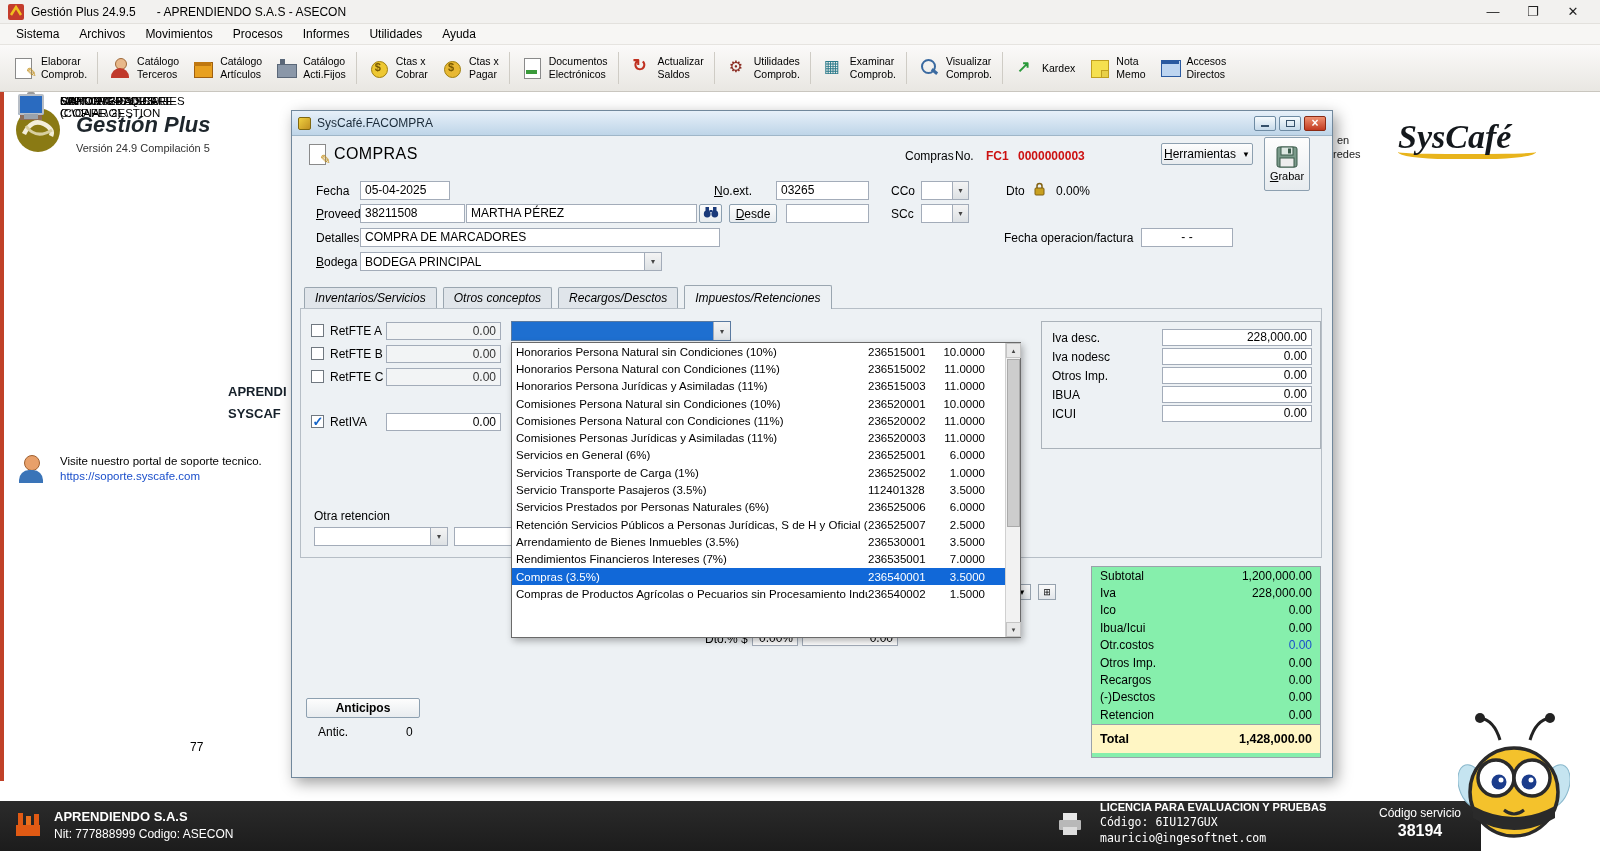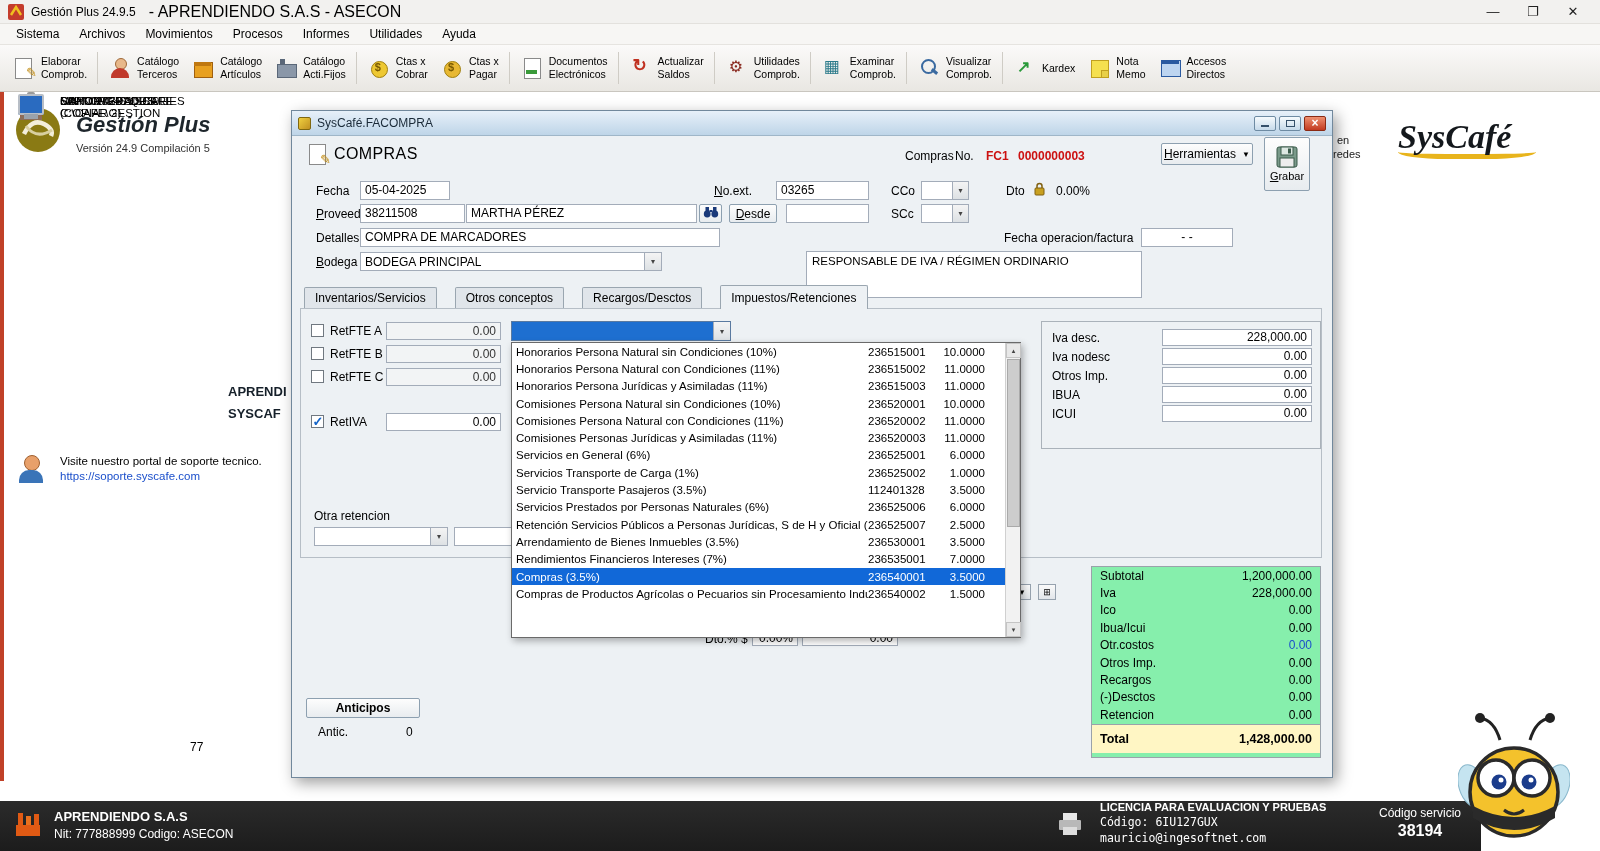--- a/index.html
+++ b/index.html
@@ -2,21 +2,21 @@
 <html lang="es"><head>
 <meta charset="utf-8">
 <style>
   * { margin:0; padding:0; box-sizing:border-box; }
   body { font-family:"Liberation Sans", sans-serif; background:#555; }
   .screen { position:relative; width:1600px; height:851px; background:#fff; overflow:hidden; font-size:12px; color:#000; }
 
   
   .app-titlebar { position:absolute; left:0; top:0; width:1600px; height:24px; background:#F2F1EF; display:flex; align-items:center; padding:0 8px; gap:7px; border-bottom:1px solid #E3E1DD; }
   .app-title { font-size:12px; }
-  .app-subtitle { font-size:16px; margin-left:6px; }
+  .app-subtitle { font-size:12px; margin-left:14px; }
   .win-controls { margin-left:auto; display:flex; gap:26px; padding-right:12px; font-size:13px; color:#222; }
   .wc { cursor:default; width:14px; text-align:center; }
 
   
   .menubar { position:absolute; left:0; top:24px; width:1600px; height:21px; background:#F7F6F4; display:flex; align-items:center; padding-left:6px; border-bottom:1px solid #E6E4E0; }
   .mitem { padding:2px 10px; font-size:12px; }
 
   
   .toolbar { position:absolute; left:0; top:45px; width:1600px; height:47px; background:linear-gradient(#FBFAF9,#E9E7E2); border-bottom:1px solid #C9C6BF; display:flex; align-items:center; padding:0 6px; }
   .tbtn { display:flex; align-items:center; gap:5px; padding:3px 6px; background:transparent; border:none; font-family:inherit; font-size:10.5px; line-height:1.2; text-align:left; }
@@ -109,21 +109,21 @@
   .field.num { text-align:right; }
   .combo-sm { position:absolute; height:19px; display:flex; }
   .combo-box { flex:1; background:#fff; border:1px solid #A3ACB9; border-right:none; }
   .combo-arrow { width:17px; background:linear-gradient(#F4F4F4,#DDE1E4); border:1px solid #A3ACB9; display:flex; align-items:center; justify-content:center; font-size:8px; color:#444; }
   .select { position:absolute; height:19px; background:#fff; border:1px solid #A3ACB9; display:flex; align-items:center; }
   .select .sel-text { flex:1; padding:0 4px; font-size:12px; white-space:nowrap; overflow:hidden; }
   .select .combo-arrow { border:none; border-left:1px solid #A3ACB9; height:100%; }
   .regimen-box { position:absolute; left:514px; top:140px; width:336px; height:47px; background:#fff; border:1px solid #A3ACB9; font-size:11.5px; padding:3px 5px; }
 
   .tabstrip { position:absolute; left:12px; top:176px; display:flex; }
-  .tab { height:22px; padding:3px 10px 13px; background:#E0E5EA; border:1px solid #9AA6B0; border-bottom:none; border-radius:2px 2px 0 0; margin-right:18px; font-size:12px; }
+  .tab { height:22px; padding:3px 10px 13px; background:#E0E5EA; border:1px solid #9AA6B0; border-bottom:none; border-radius:2px 2px 0 0; margin-right:6px; font-size:12px;font-style:italic; }
   .tab.active { background:#EDF1F4; height:24px; margin-top:-2px; padding-top:5px; position:relative; z-index:3; }
   .tab-panel { position:absolute; left:8px; top:197px; width:1022px; height:250px; border:1px solid #B6BEC6; }
 
   .cb { position:absolute; width:13px; height:13px; background:#fff; border:1px solid #707880; }
   .cb.checked::after { content:"✓"; position:absolute; left:0.5px; top:-2.5px; color:#1464C8; font-size:13px; font-weight:bold; }
   .combo-open { position:absolute; left:219px; top:210px; width:220px; height:20px; display:flex; border:1px solid #5A7AA0; }
   .combo-open .co-fill { flex:1; background:#1E6FD0; }
   .combo-open .combo-arrow { border:none; border-left:1px solid #A3ACB9; }
 
   .tax-popup { position:absolute; left:219px; top:231px; width:510px; height:296px; background:#fff; border:1px solid #6A6A6A; box-shadow:2px 3px 7px rgba(0,0,0,.3); z-index:50; }
@@ -425,21 +425,20 @@
     <span class="flabel" style="left:24px; top:120px;">Detalles</span>
     <div class="field" style="left:68px; top:117px; width:360px;">COMPRA DE MARCADORES</div>
     <span class="flabel" style="left:712px; top:120px;">Fecha operacion/factura</span>
     <div class="field" style="left:849px; top:117px; width:92px; text-align:center;">- -</div>
 
     <span class="flabel ak" style="left:24px; top:144px;">Bodega</span>
     <div class="select" style="left:68px; top:141px; width:302px;">
       <span class="sel-text">BODEGA PRINCIPAL</span>
       <span class="combo-arrow">▾</span>
     </div>
-    <div class="regimen-box">RESPONSABLE DE IVA  / RÉGIMEN ORDINARIO</div>
 
     <div class="tabstrip">
 
     <span class="tab">Inventarios/Servicios</span>
         <span class="tab">Otros conceptos</span>
         <span class="tab">Recargos/Desctos</span>
         <span class="tab active">Impuestos/Retenciones</span>
       </div>
     <div class="tab-panel"></div>
 

